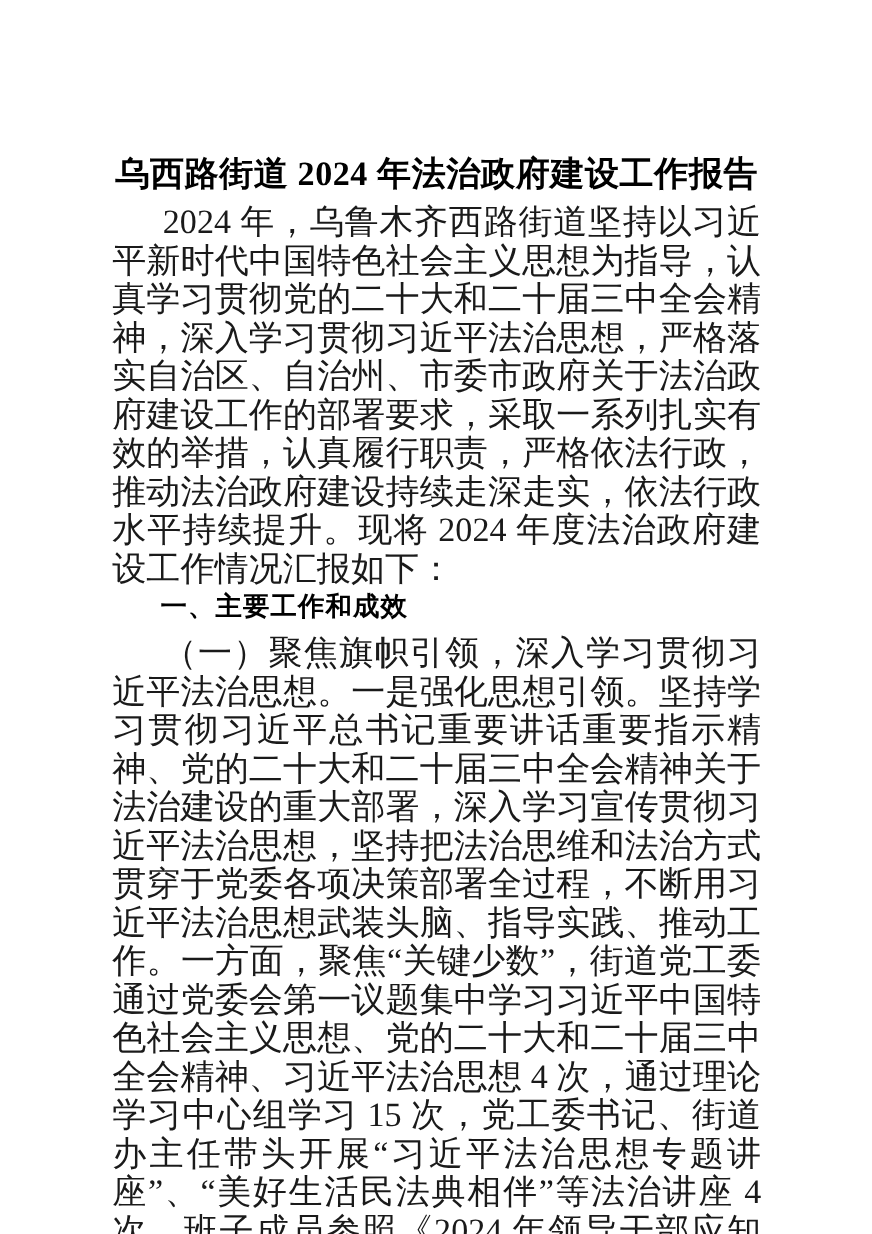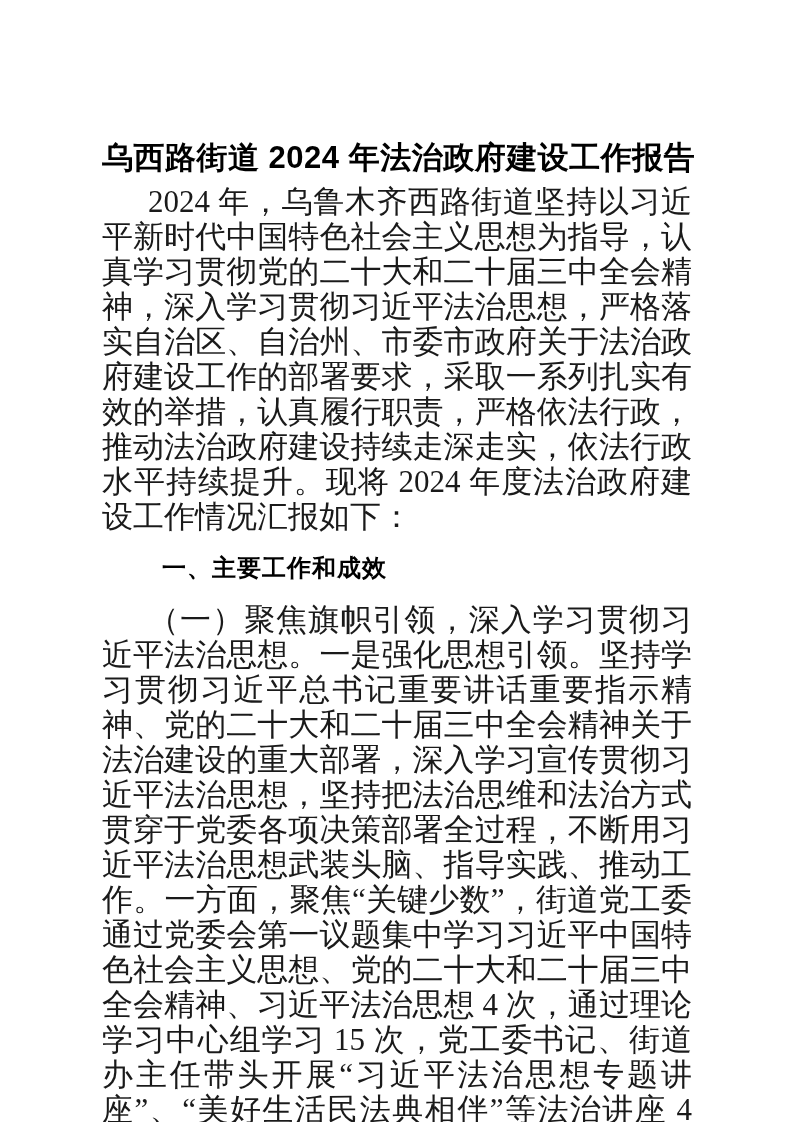--- a/index.html
+++ b/index.html
@@ -13,41 +13,41 @@
     height: 1122px;
     margin: 0 auto;
     background: #ffffff;
     box-sizing: border-box;
     padding: 0 101px 0 102px;
     overflow: hidden;
     color: #1a1a1a;
   }
   .doc-title {
     margin: 138px 0 0 0;
-    font-family: Liberation Sans, sans-serif;
+    font-family: Liberation Serif, serif;
     font-weight: bold;
     font-size: 31px;
     line-height: 40px;
     text-align: center;
     color: #000000;
     letter-spacing: 0.5px;
     white-space: nowrap;
   }
   .body-para {
     margin: 6px 0 0 0;
     font-family: "Liberation Serif", serif;
     font-size: 31px;
     line-height: 35px;
     text-align: justify;
     text-indent: 46px;
     color: #1a1a1a;
     word-break: break-all;
   }
   .section-heading {
-    margin: 16px;
+    margin: 0;
     font-family: "Liberation Sans", sans-serif;
     font-weight: bold;
     font-size: 24px;
     line-height: 36px;
     text-indent: 44px;
     color: #000000;
     letter-spacing: 1px;
   }
 </style>
 </head>

